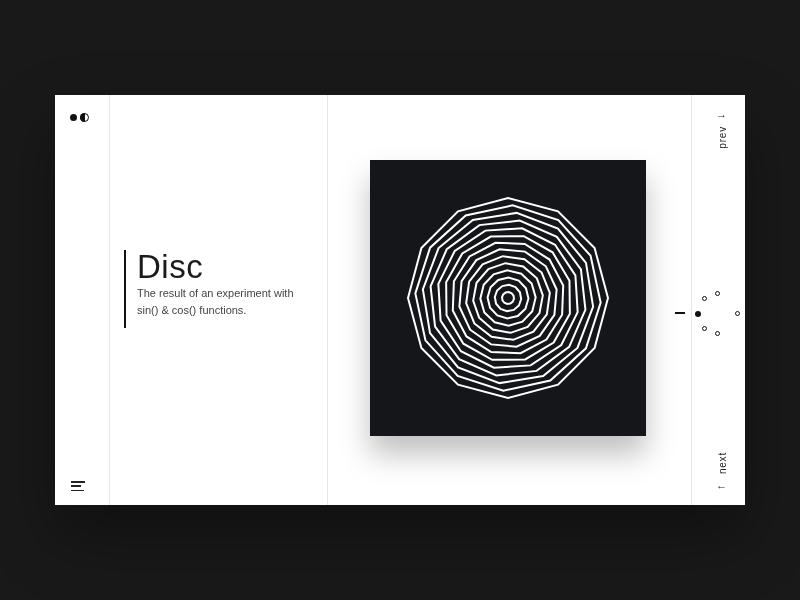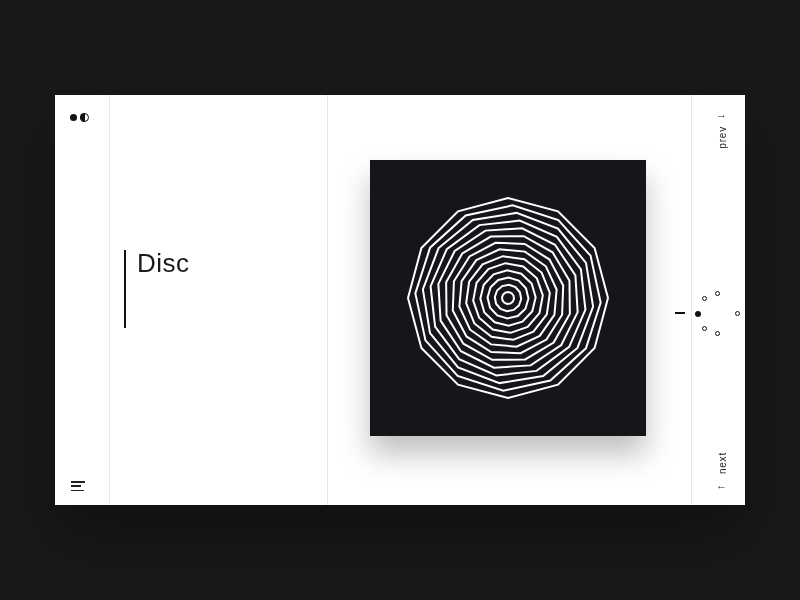--- a/index.html
+++ b/index.html
@@ -17,21 +17,21 @@
   .pager .dot-half { position: relative; width: 9px; height: 9px; }
   .pager .dot-half::before { content: ""; position: absolute; inset: 0; border: 1px solid #111; border-radius: 50%; box-sizing: border-box; }
   .pager .dot-half::after { content: ""; position: absolute; left: 0; top: 0; bottom: 0; width: 4.5px; background: #111; border-top-left-radius: 9px; border-bottom-left-radius: 9px; }
   
   .menu-ic { position: absolute; left: 16px; bottom: 14px; width: 14px; height: 10px; display: flex; flex-direction: column; justify-content: space-between; cursor: pointer; }
   .menu-ic span { display: block; height: 1.5px; background: #222; width: 100%; }
   .menu-ic span:nth-child(2) { width: 70%; }
   .menu-ic span:nth-child(3) { width: 90%; }
   
   .accent { position: absolute; left: 69px; top: 155px; width: 2px; height: 78px; background: #111; }
-  .title { position: absolute; left: 82px; top: 153px; font-size: 26px; font-weight: 300; letter-spacing: 0.5px; }
+  .title { position: absolute; left: 82px; top: 153px; font-size: 33px; font-weight: 300; letter-spacing: 0.5px; }
   .body  { position: absolute; left: 82px; top: 190px; width: 175px; font-size: 11px; line-height: 1.55; color: #444; font-weight: 400; }
   
   .art { position: absolute; left: 315px; top: 65px; width: 276px; height: 276px; background: #14161a; box-shadow: 0 18px 28px rgba(0,0,0,0.25); display: flex; align-items: center; justify-content: center; }
   .art svg { display: block; }
   
   .navbtn { position: absolute; left: 660px; width: 14px; font-size: 10px; letter-spacing: 0.8px; color: #222; cursor: pointer; text-align: center; }
   .navbtn .lbl { writing-mode: vertical-rl; transform: rotate(180deg); display: block; margin: 0 auto; }
   .navbtn .arr { display: block; font-size: 11px; line-height: 1; }
   #prev { top: 14px; }
   #prev .arr { margin-bottom: 6px; }
@@ -59,20 +59,21 @@
     </div>
 
     <div class="menu-ic">
       <span></span>
         <span></span>
         <span></span>
     </div>
 
     <div class="accent"></div>
     <h1 class="title">Disc</h1>
+    <p class="body">The result of an experiment with sin() &amp; cos() functions.</p>
 
     <div class="art">
       <svg id="disc-svg" width="276" height="276" viewBox="0 0 276 276">
           <polygon points="238.00,138.00 224.60,188.00 188.00,224.60 138.00,238.00 88.00,224.60 51.40,188.00 38.00,138.00 51.40,88.00 88.00,51.40 138.00,38.00 188.00,51.40 224.60,88.00" fill="none" stroke="#ffffff" stroke-width="2"></polygon>
           <polygon points="230.65,142.64 215.92,188.34 180.31,220.56 133.36,230.65 87.66,215.92 55.44,180.31 45.35,133.36 60.08,87.66 95.69,55.44 142.64,45.35 188.34,60.08 220.56,95.69" fill="none" stroke="#ffffff" stroke-width="2"></polygon>
           <polygon points="223.11,146.54 207.44,187.95 173.16,215.98 129.46,223.11 88.05,207.44 60.02,173.16 52.89,129.46 68.56,88.05 102.84,60.02 146.54,52.89 187.95,68.56 215.98,102.84" fill="none" stroke="#ffffff" stroke-width="2"></polygon>
           <polygon points="215.43,149.70 199.20,186.85 166.58,210.91 126.30,215.43 89.15,199.20 65.09,166.58 60.57,126.30 76.80,89.15 109.42,65.09 149.70,60.57 186.85,76.80 210.91,109.42" fill="none" stroke="#ffffff" stroke-width="2"></polygon>
           <polygon points="207.66,152.12 191.27,185.06 160.60,205.39 123.88,207.66 90.94,191.27 70.61,160.60 68.34,123.88 84.73,90.94 115.40,70.61 152.12,68.34 185.06,84.73 205.39,115.40" fill="none" stroke="#ffffff" stroke-width="2"></polygon>
           <polygon points="199.86,153.80 183.68,182.61 155.25,199.47 122.20,199.86 93.39,183.68 76.53,155.25 76.14,122.20 92.32,93.39 120.75,76.53 153.80,76.14 182.61,92.32 199.47,120.75" fill="none" stroke="#ffffff" stroke-width="2"></polygon>
           <polygon points="192.09,154.73 176.47,179.53 150.55,193.21 121.27,192.09 96.47,176.47 82.79,150.55 83.91,121.27 99.53,96.47 125.45,82.79 154.73,83.91 179.53,99.53 193.21,125.45" fill="none" stroke="#ffffff" stroke-width="2"></polygon>

